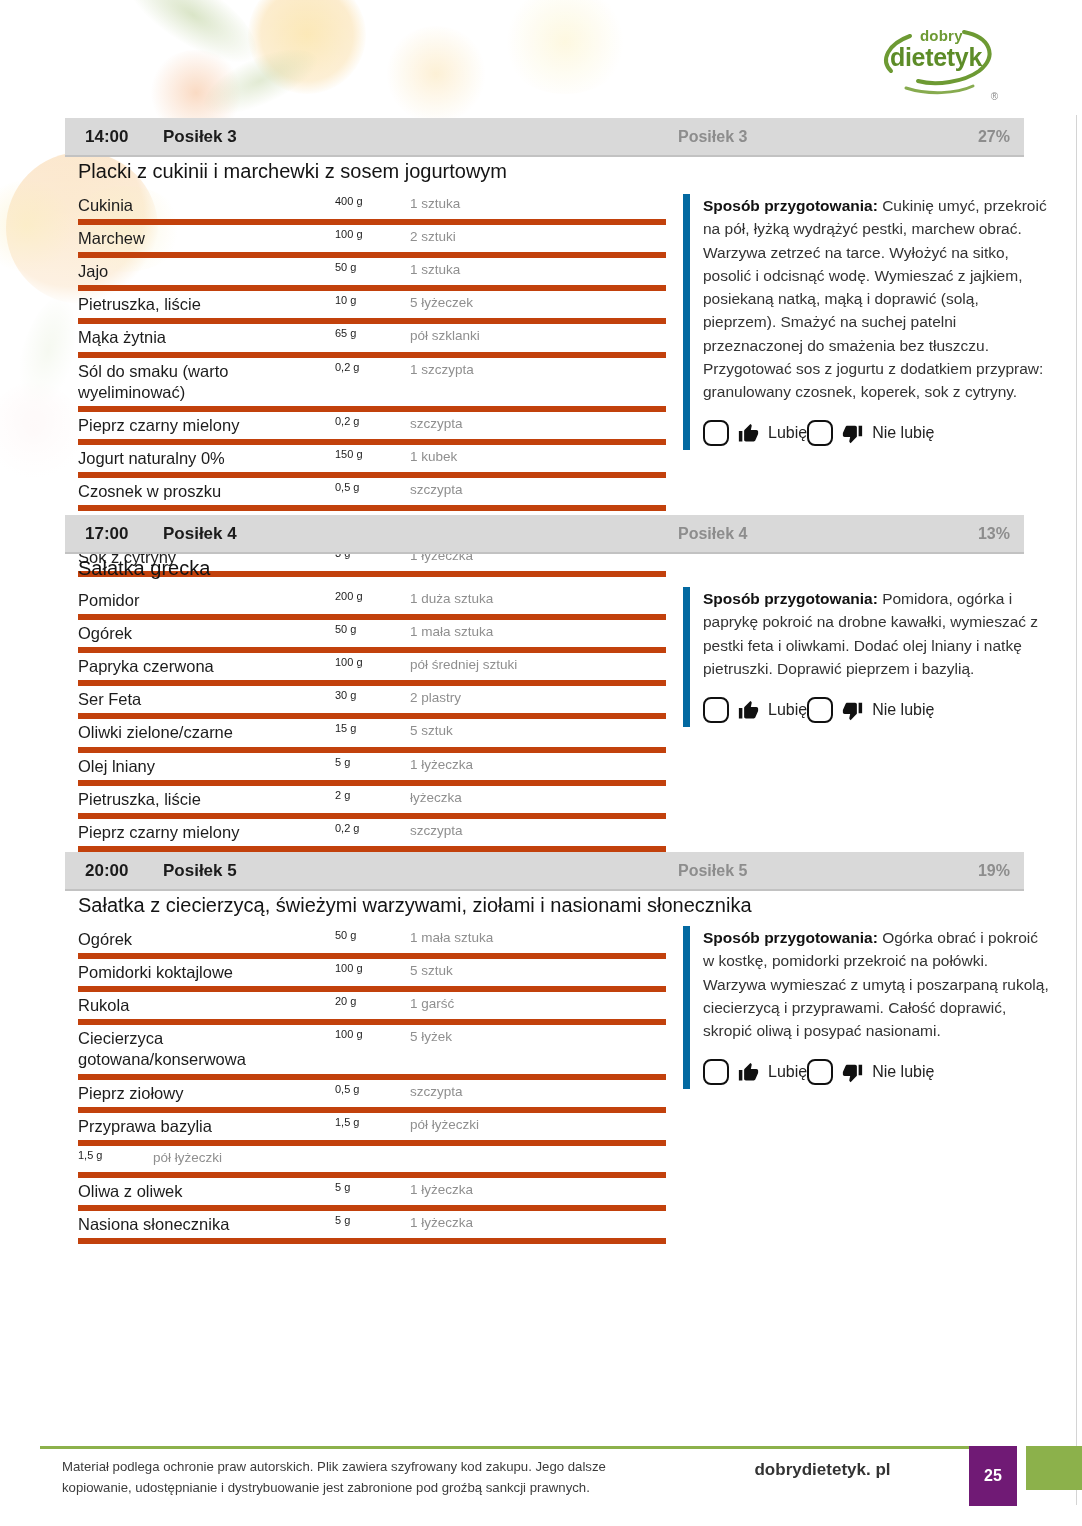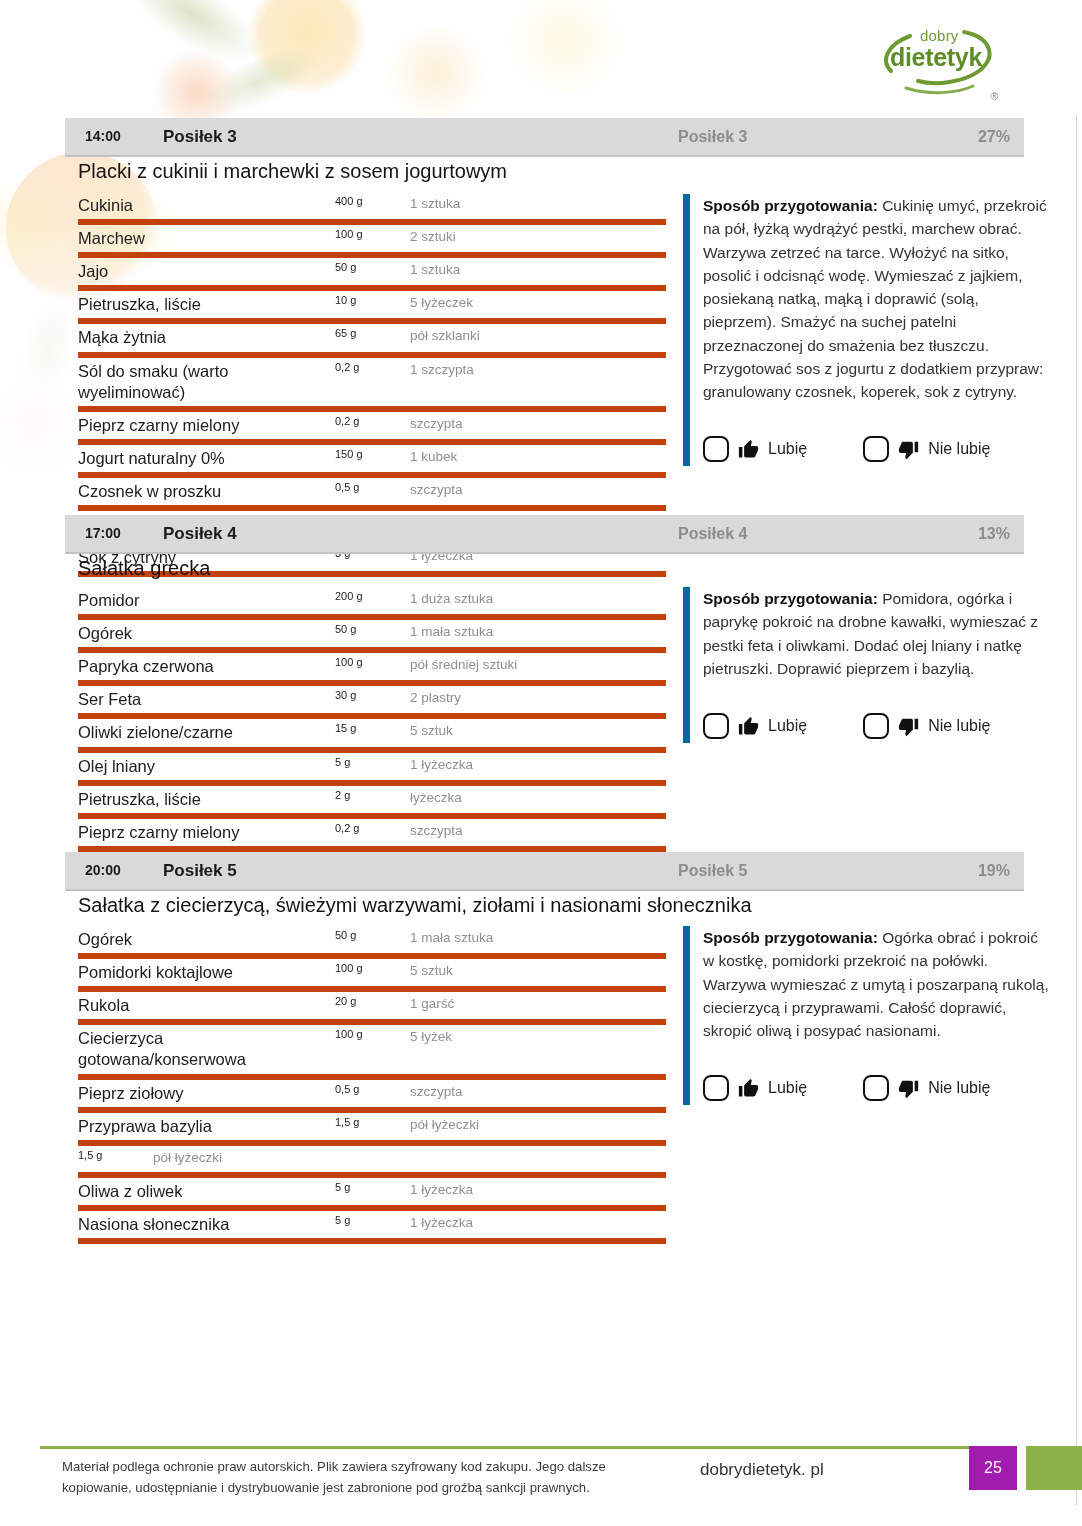--- a/index.html
+++ b/index.html
@@ -12,53 +12,53 @@
   .bg{position:absolute;inset:0;z-index:0}
   .blob{position:absolute;border-radius:50%}
   .leaf{position:absolute;border-radius:50% 50% 50% 50%/60% 60% 40% 40%}
   .bg-fade{position:absolute;inset:0;z-index:1;
     background:linear-gradient(180deg,rgba(255,255,255,.30) 0,rgba(255,255,255,.62) 240px,rgba(255,255,255,.92) 430px,#fff 560px);}
   
   .edge-line{position:absolute;left:1076px;top:115px;width:1px;height:1390px;background:#d4d4d4;z-index:2}
   
   .logo{position:absolute;left:876px;top:24px;width:124px;height:76px;z-index:3}
   .logo svg{position:absolute;left:0;top:0}
-  .logo .l1{position:absolute;left:44px;top:3px;font-size:15px;font-weight:400;color:#6d9a33;letter-spacing:.2px}
+  .logo .l1{position:absolute;left:44px;top:3px;font-size:15px;font-weight:700;color:#6d9a33;letter-spacing:.2px}
   .logo .l2{position:absolute;left:14px;top:19px;font-size:25px;font-weight:800;color:#5d8c28;letter-spacing:-.3px}
   .logo .reg{position:absolute;right:2px;bottom:-2px;font-size:10px;color:#8a8a8a}
   
   .meal{position:absolute;left:0;width:1082px;z-index:3}
   .bar{position:absolute;left:65px;top:0;width:959px;height:37px;background:#d9d9d9;border-bottom:2px solid #c2c2c2;box-sizing:content-box}
   .bar span{position:absolute;line-height:37px;white-space:nowrap}
-  .bar-time{left:20px;font-size:14px;font-weight:700;color:#1b1b1b}
+  .bar-time{left:20px;font-size:17px;font-weight:700;color:#1b1b1b}
   .bar-name{left:98px;font-size:17px;font-weight:700;color:#1b1b1b}
   .bar-name-gray{left:613px;font-size:16px;font-weight:600;color:#8d8d8d}
   .bar-pct{right:14px;font-size:16px;font-weight:600;color:#8d8d8d}
   .title{position:absolute;left:78px;top:42px;margin:0;font-size:20px;font-weight:400;color:#141414;white-space:nowrap}
   .table{position:absolute;left:78px;width:588px}
   .row{display:flex;align-items:flex-start;border-bottom:6px solid #c2410c;padding:3px 0;min-height:20px}
   .ing{width:257px;font-size:16.5px;color:#1c1c1c;line-height:1.28}
   .amt{width:75px;font-size:11px;color:#1c1c1c}
   .por{width:160px;font-size:13.5px;color:#8f8f8f;line-height:1.3}
   .por span{display:inline-block;max-width:118px}
   .panel{position:absolute;left:683px;width:366px;border-left:7px solid #0369a1;padding:0 0 4px 13px;box-sizing:border-box}
   .prep{margin:0;font-size:15.5px;line-height:1.5;color:#333}
   .prep b{color:#111}
-  .likes{display:flex;align-items:center;gap:56px;margin-top:33px}
+  .likes{display:flex;align-items:center;margin-top:17px}
   .like-group{display:flex;align-items:center;gap:9px}
   .cb{width:26px;height:26px;border:2.5px solid #101010;border-radius:8px;box-sizing:border-box;background:#fff;cursor:pointer}
   .thumb{width:21px;height:21px;fill:#101010}
   .thumb.down{transform:rotate(180deg)}
   .like-label{font-size:16px;color:#222}
   
   .rule{position:absolute;left:40px;top:1446px;width:929px;height:3px;background:#8cb14b;z-index:3}
   .copy{position:absolute;left:62px;top:1456px;width:548px;margin:0;font-size:13.2px;line-height:1.6;color:#3c3c3c;z-index:3}
-  .site{position:absolute;left:700px;top:1460px;width:245px;text-align:left;font-size:17px;font-weight:400;color:#333;z-index:3}
-  .page-box{position:absolute;left:969px;top:1446px;width:48px;height:44px;background:#a21caf;color:#fff;
-    font-size:16px;font-weight:400;display:flex;align-items:center;justify-content:center;z-index:3}
+  .site{position:absolute;left:700px;top:1460px;width:245px;text-align:center;font-size:17px;font-weight:700;color:#333;z-index:3}
+  .page-box{position:absolute;left:969px;top:1446px;width:48px;height:60px;background:#701a75;color:#fff;
+    font-size:16px;font-weight:700;display:flex;align-items:center;justify-content:center;z-index:3}
   .corner-box{position:absolute;left:1026px;top:1446px;width:56px;height:44px;background:#8cb14b;z-index:3}
 </style>
 </head>
 <body>
 
 <div class="bg">
   <div class="blob" style="left:6px;top:152px;width:152px;height:152px;background:radial-gradient(circle at 42% 40%,rgba(244,166,58,.55),rgba(239,146,30,.42) 58%,rgba(239,146,30,0) 72%)"></div>
   <div class="blob" style="left:148px;top:50px;width:96px;height:86px;background:radial-gradient(circle,rgba(238,128,48,.5),rgba(238,128,48,0) 70%)"></div>
   <div class="blob" style="left:248px;top:-24px;width:118px;height:118px;background:radial-gradient(circle,rgba(247,198,74,.6),rgba(244,178,50,.35) 55%,rgba(244,178,50,0) 72%)"></div>
   <div class="blob" style="left:384px;top:26px;width:104px;height:96px;background:radial-gradient(circle,rgba(248,206,118,.5),rgba(248,206,118,0) 70%)"></div>

